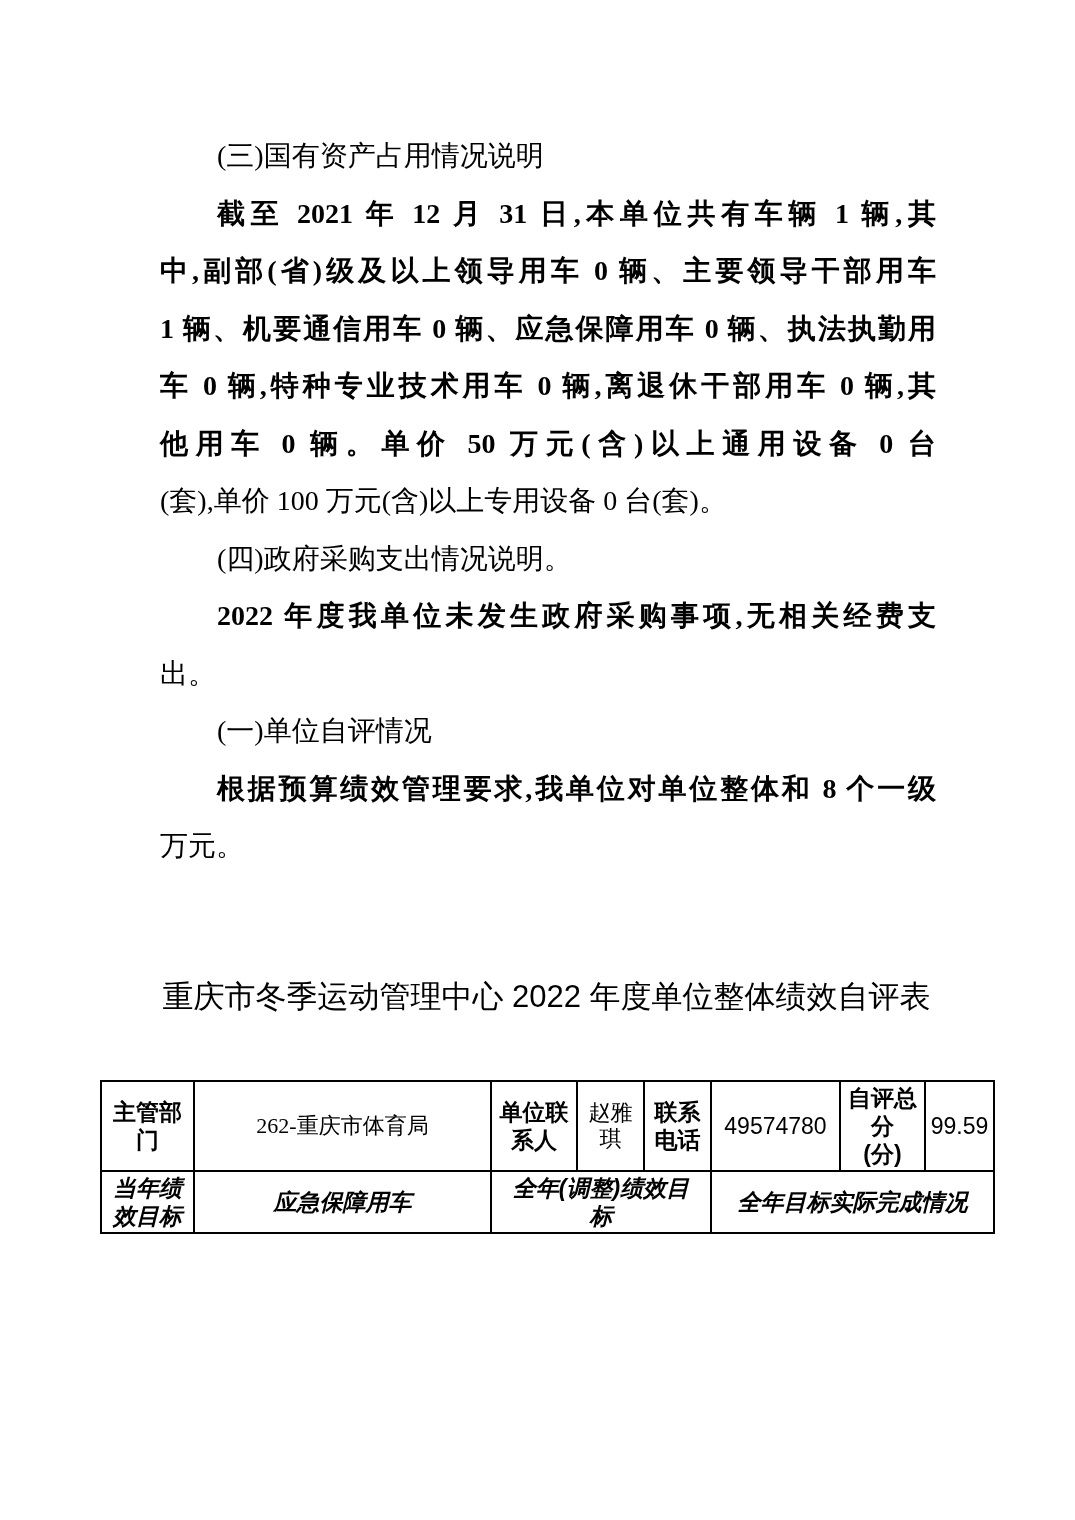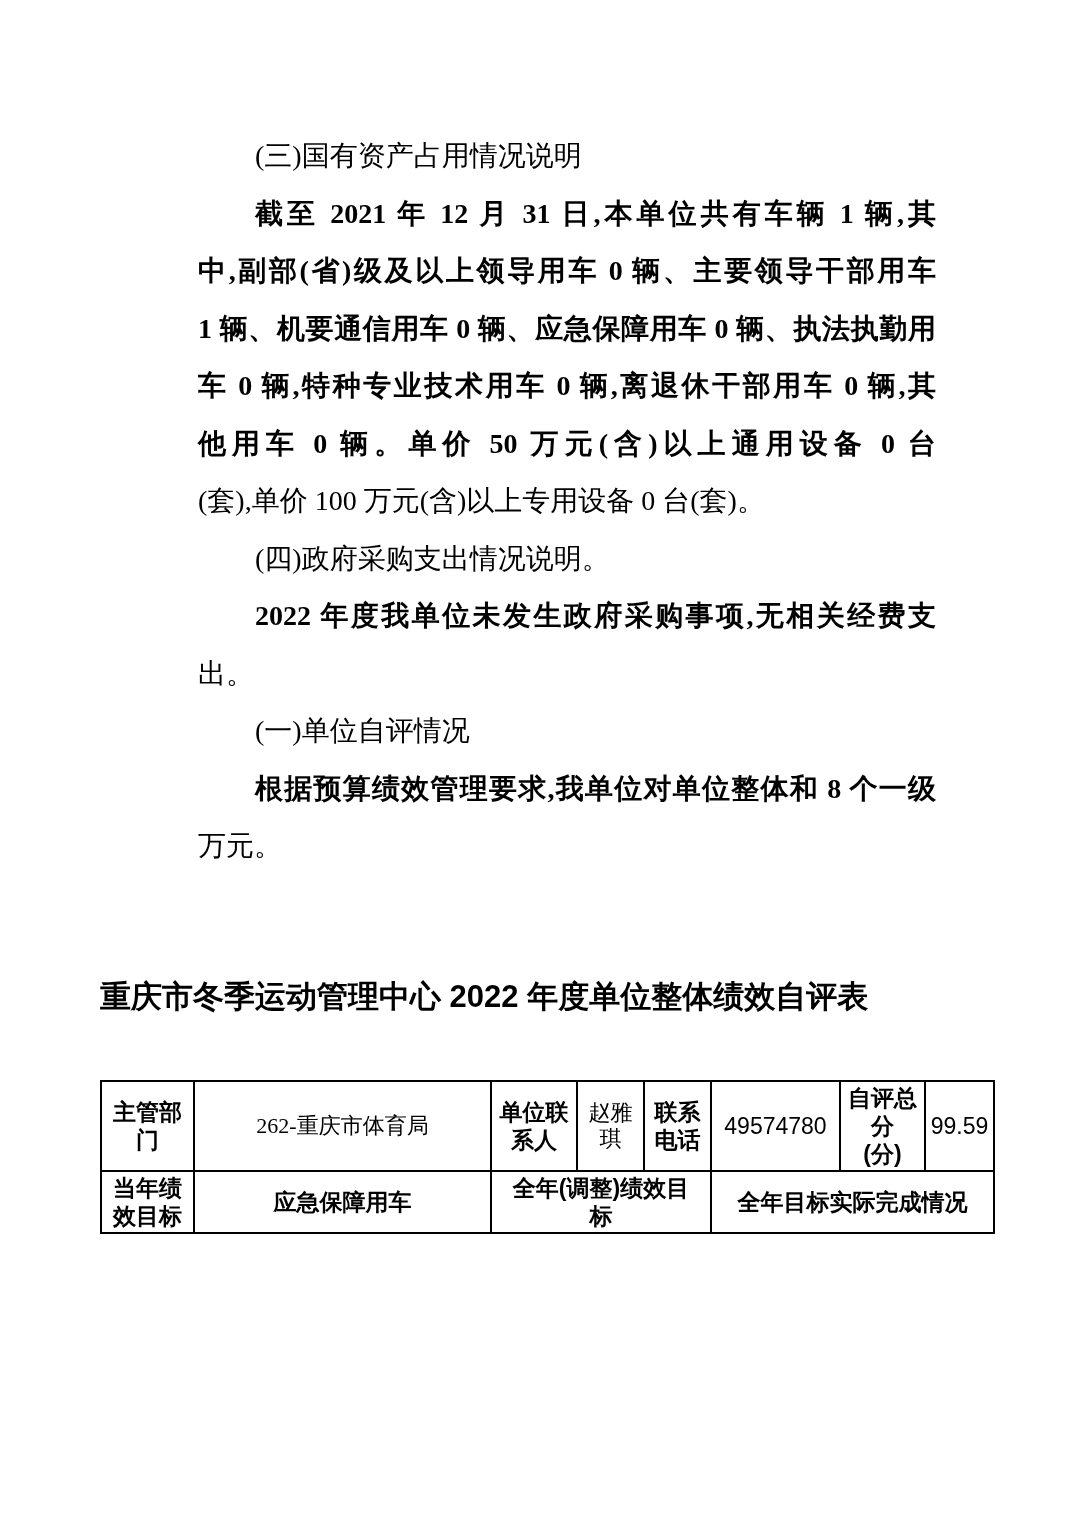--- a/index.html
+++ b/index.html
@@ -18,39 +18,39 @@
     top: 127px;
     width: 776px;
     font-family: "Liberation Serif", "DejaVu Serif", serif;
     font-size: 28px;
     color: #000;
   }
   .line {
     line-height: 57.5px;
     white-space: normal;
     text-align: left;
-    margin-left: 38px;
   }
   .line.justify {
     text-align: justify;
     text-align-last: justify;
     font-weight: bold;
   }
   .line.indent { text-indent: 57px; }
   .line.heading {
     font-family: "Liberation Sans", "DejaVu Sans", sans-serif;
     font-weight: 700;
   }
   .table-title {
     position: absolute;
     top: 974px;
     left: 100px;
     width: 893px;
+    text-align: center;
     font-family: "Liberation Sans", "DejaVu Sans", sans-serif;
-    font-weight: 700;
+    font-weight: 400;
     font-size: 31px;
     line-height: 46px;
     color: #000;
     white-space: nowrap;
   }
   table.self-eval {
     position: absolute;
     top: 1080px;
     left: 100px;
     width: 893px;
@@ -59,21 +59,21 @@
   }
   table.self-eval td {
     border: 2px solid #000;
     text-align: center;
     vertical-align: middle;
     padding: 2px 3px;
     white-space: pre-line;
     overflow: hidden;
   }
   tr.r1 { height: 58px; }
-  tr.r2 { height: 56px; }
+  tr.r2 { height: 56px; font-style: italic; }
   td.hd {
     font-family: "Liberation Sans", "DejaVu Sans", sans-serif;
     font-weight: 700;
     font-size: 23px;
     line-height: 28px;
   }
   td.val-cjk {
     font-family: "Liberation Serif", "DejaVu Serif", serif;
     font-weight: 400;
     font-size: 22px;

